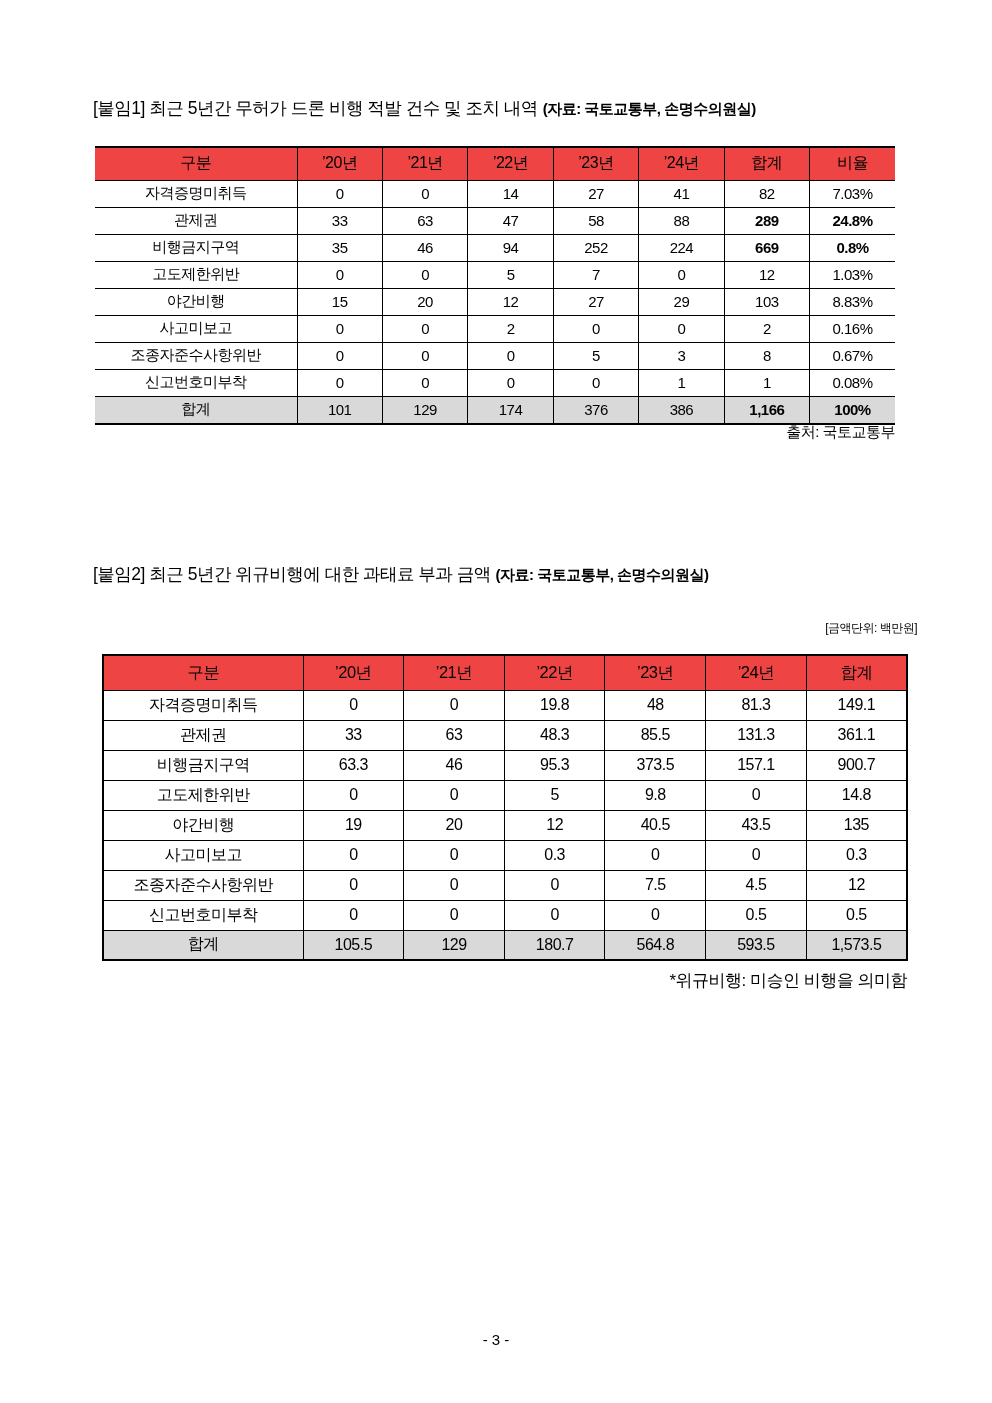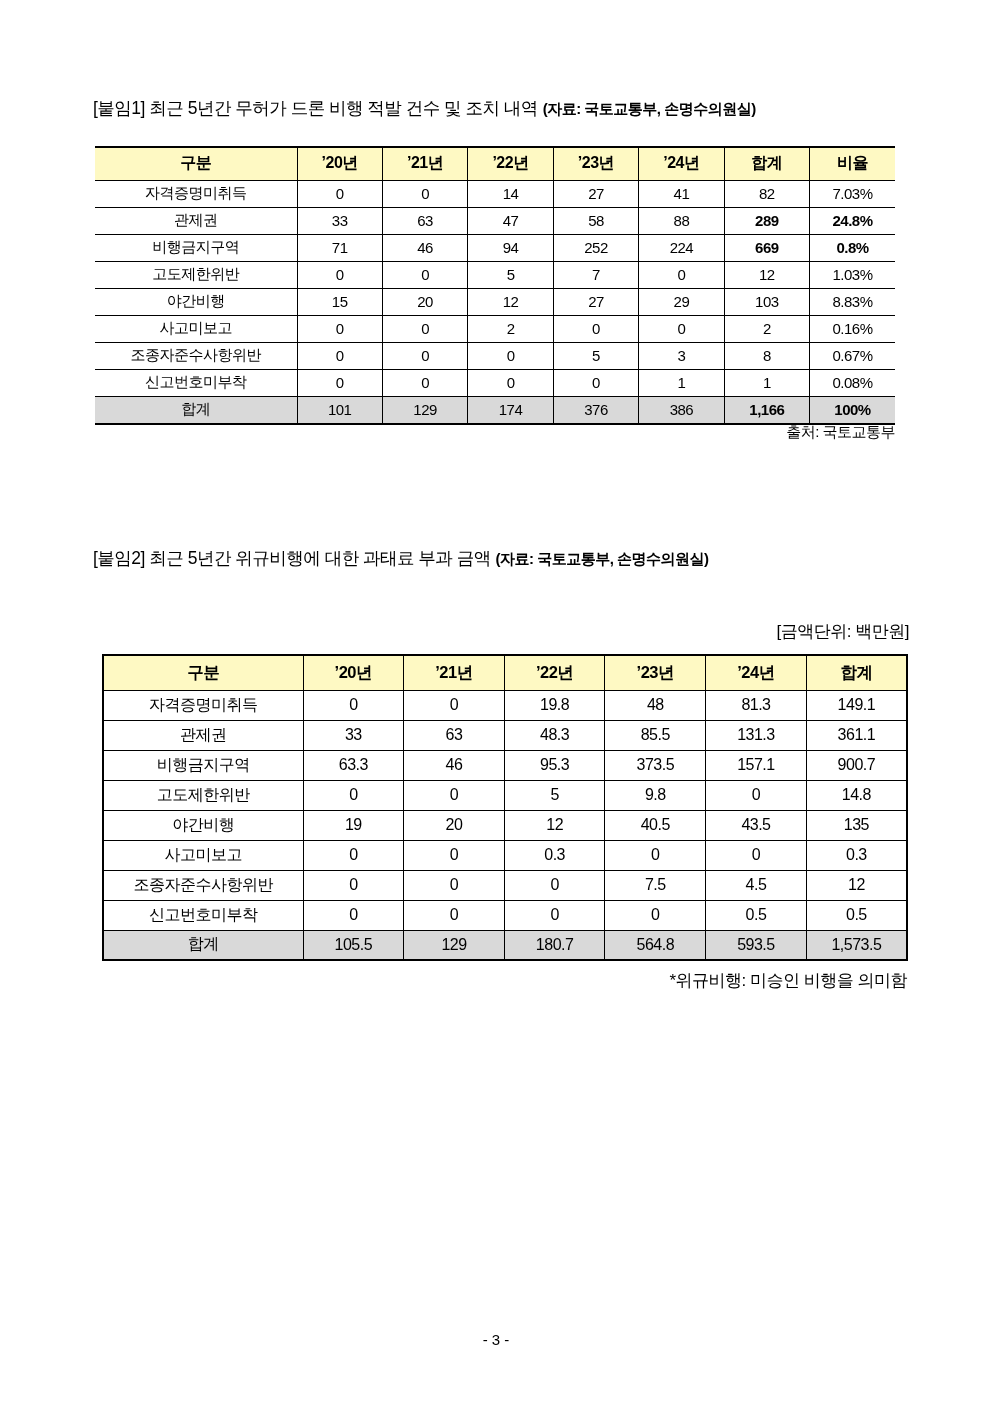--- a/index.html
+++ b/index.html
@@ -9,39 +9,39 @@
     position: relative;
     font-family: "Liberation Sans", "DejaVu Sans", sans-serif;
     color: #000;
   }
   .abs { position: absolute; }
 
   
   .doc-title { left: 93px; top: 96px; font-size: 17.5px; white-space: nowrap; }
   .doc-title .t-bold { font-weight: normal; letter-spacing: -0.5px; }
   .doc-title .t-note { font-weight: bold; font-size: 15px; letter-spacing: -0.5px; }
-  .title2 { top: 546px; }
+  .title2 { top: 562px; }
 
   
   .src-line   { top: 423px; right: 97px; font-size: 15px; letter-spacing: -0.5px; }
-  .unit-line  { top: 620px; right: 83px; font-size: 17px; letter-spacing: -0.5px; }
+  .unit-line  { top: 620px; right: 75px; font-size: 12px; letter-spacing: -0.5px; }
   .footnote   { top: 969px; right: 85px; font-size: 17px; letter-spacing: -0.5px; }
 
   
   .page-num { top: 1331px; left: 0; width: 100%; text-align: center; font-size: 15px; }
 
   
   table { border-collapse: collapse; table-layout: fixed; }
   th, td {
     border: 1px solid #000;
     text-align: center; vertical-align: middle;
     overflow: hidden; white-space: nowrap;
     letter-spacing: -0.5px;
   }
-  th { background: #fef9c3; font-weight: bold; }
+  th { background: #ef4444; font-weight: normal; }
   tr.total td { background: #d9d9d9; }
   td.b { font-weight: bold; }
 
   
   .tbl1-wrap { left: 95px; top: 146px; }
   #tbl1 { width: 800px; border-top: 2.5px solid #000; border-bottom: 2.5px solid #000; }
   #tbl1 th, #tbl1 td { font-size: 15px; height: 27px; }
   #tbl1 th { height: 33px; font-size: 16px; }
   #tbl1 tr.total td { height: 28px; }
   #tbl1 th:first-child, #tbl1 td:first-child { width: 202px; border-left: none; }
@@ -92,21 +92,21 @@
           <td>33</td>
           <td>63</td>
           <td>47</td>
           <td>58</td>
           <td>88</td>
           <td class="b">289</td>
           <td class="b">24.8%</td>
         </tr>
         <tr>
           <td>비행금지구역</td>
-          <td>71</td>
+          <td>35</td>
           <td>46</td>
           <td>94</td>
           <td>252</td>
           <td>224</td>
           <td class="b">669</td>
           <td class="b">0.8%</td>
         </tr>
         <tr>
           <td>고도제한위반</td>
           <td>0</td>

